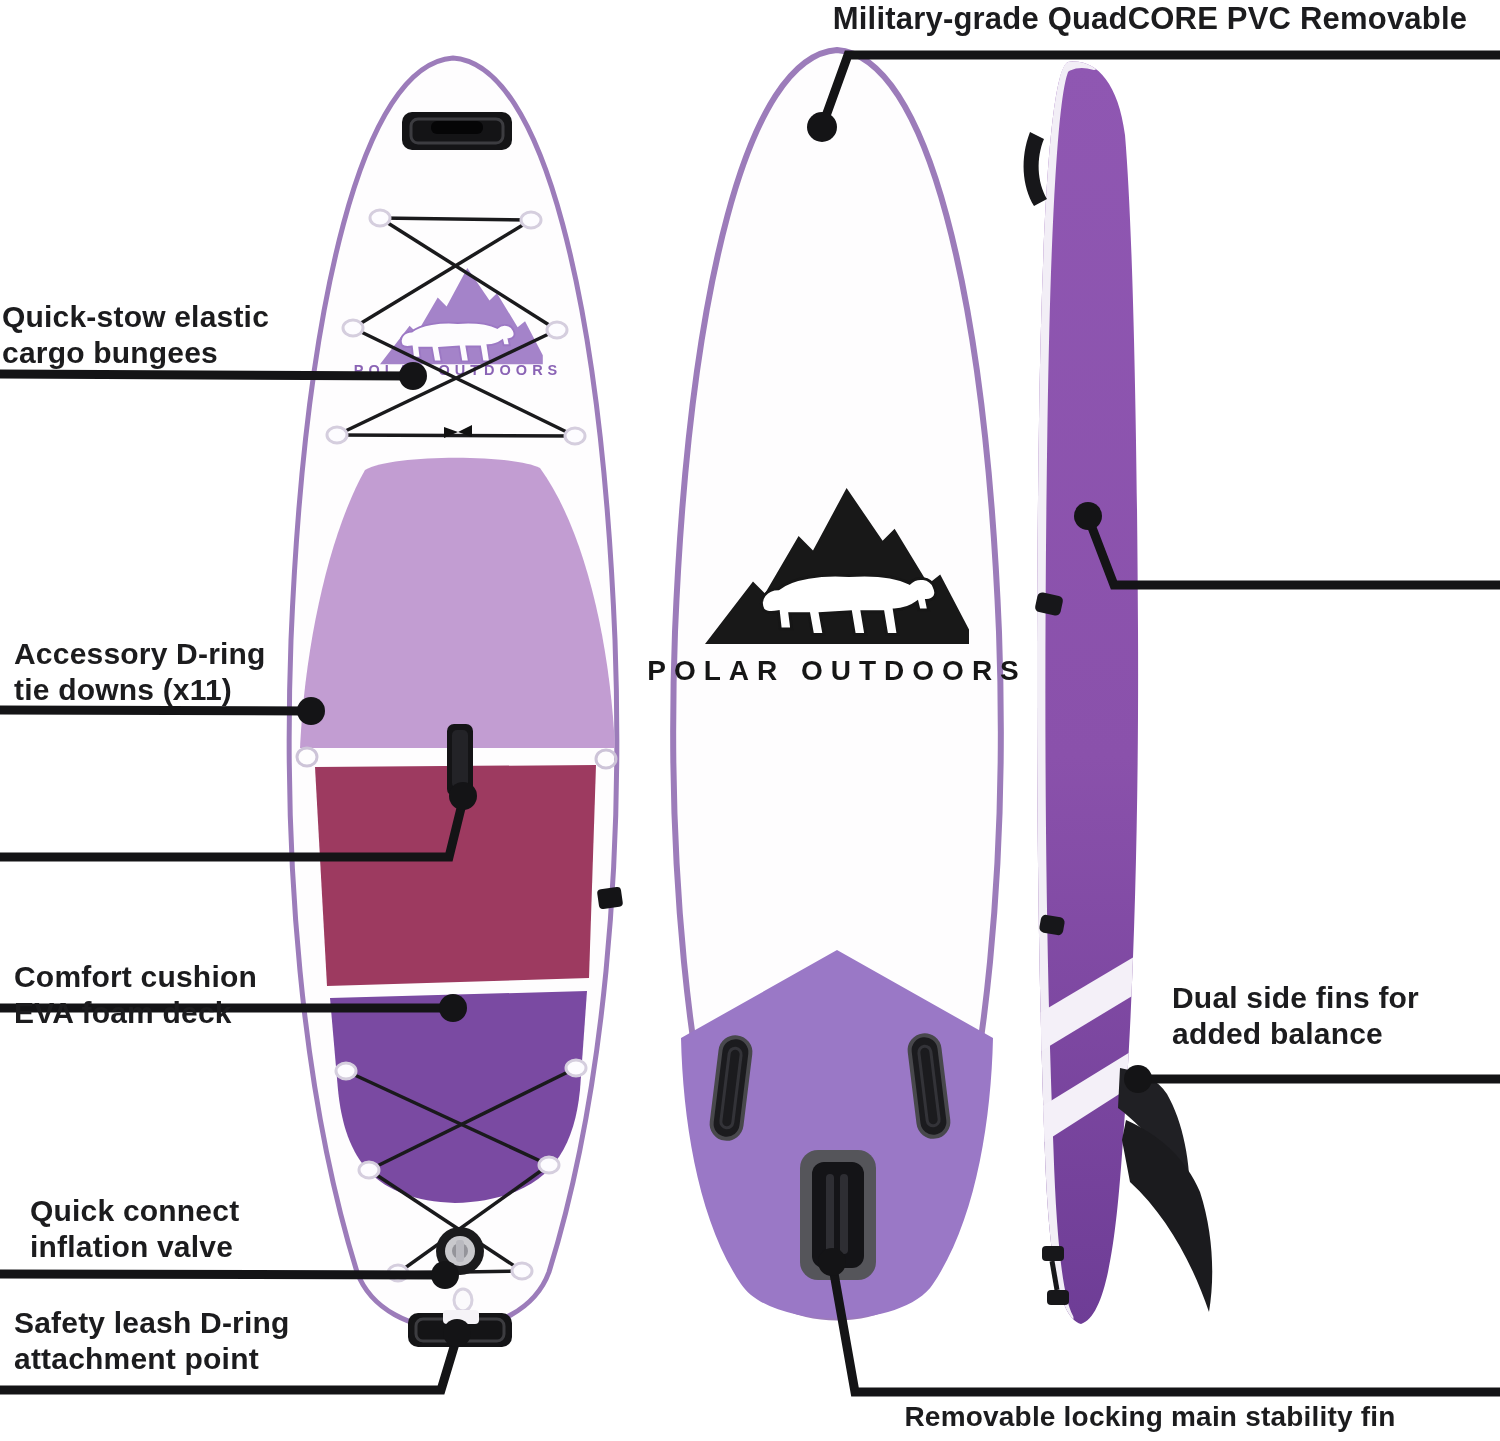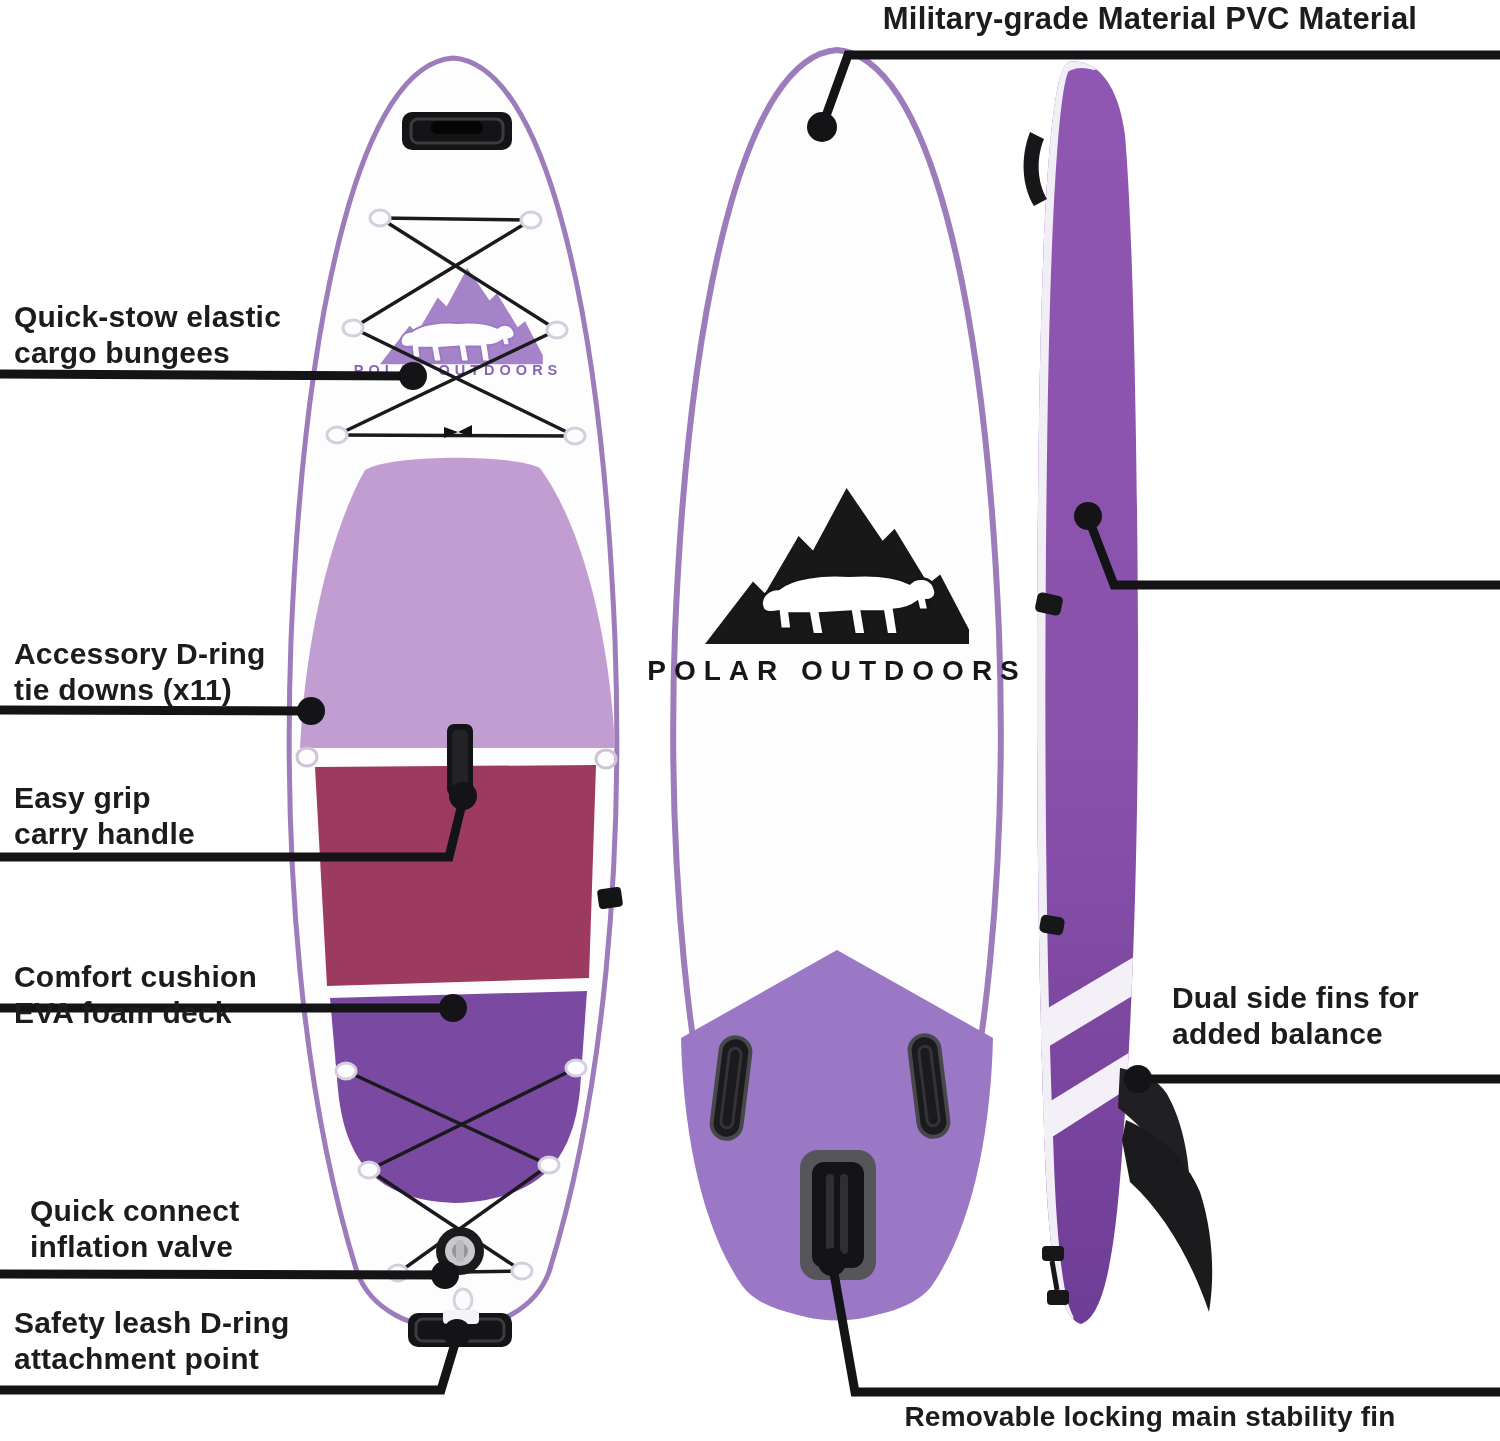--- a/index.html
+++ b/index.html
@@ -189,30 +189,28 @@
     <circle cx="463" cy="796" r="14"></circle>
     <circle cx="453" cy="1008" r="14"></circle>
     <circle cx="445" cy="1275" r="14"></circle>
     <circle cx="457" cy="1333" r="14"></circle>
     <circle cx="1088" cy="516" r="14"></circle>
     <circle cx="1138" cy="1079" r="14"></circle>
     <circle cx="832" cy="1262" r="14"></circle>
   </g>
 </svg>
 
-  <div class="callout-label big" style="left:800px;top:0px;width:700px;">Military-grade Material PVC Material</div>
-
-  <div class="callout-label" style="left:14px;top:299px;">Quick-stow elastic
+  <div class="callout-label big" style="left:800px;top:0px;width:700px;">Military-grade QuadCORE PVC Removable</div>
+
+  <div class="callout-label" style="left:2px;top:299px;">Quick-stow elastic
 cargo bungees</div>
 
   <div class="callout-label" style="left:14px;top:636px;">Accessory D-ring
 tie downs (x11)</div>
 
-  <div class="callout-label" style="left:14px;top:780px;">Easy grip
-carry handle</div>
 
   <div class="callout-label" style="left:14px;top:933px;margin-top:26px;">Comfort cushion
 EVA foam deck</div>
 
   <div class="callout-label" style="left:14px;top:1193px;margin-left:16px;">Quick connect
 inflation valve</div>
 
   <div class="callout-label" style="left:14px;top:1305px;">Safety leash D-ring
 attachment point</div>
 

